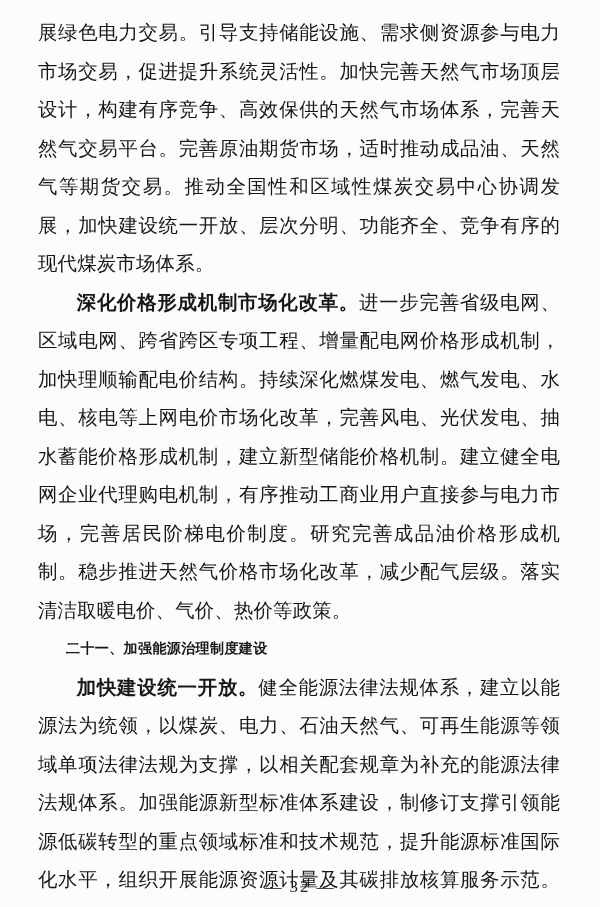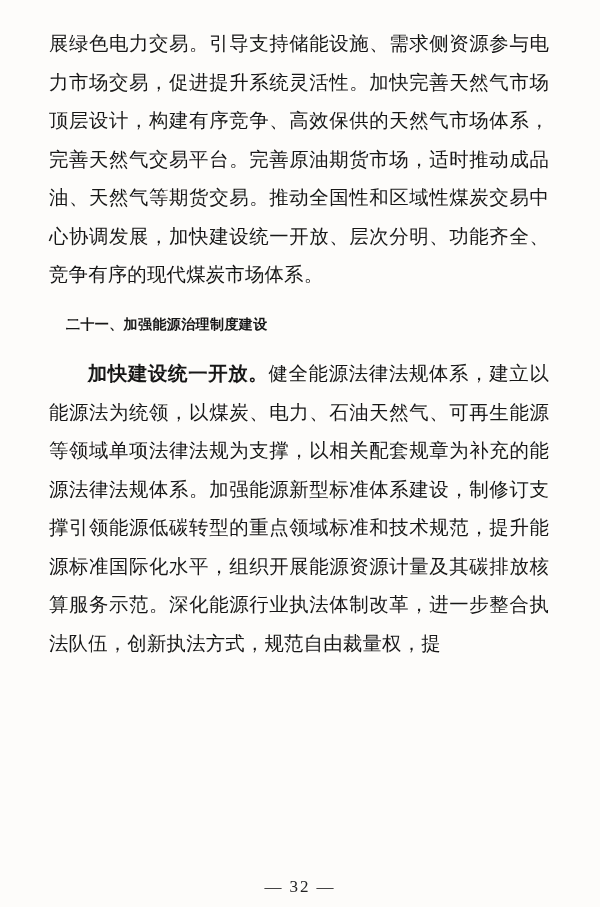--- a/index.html
+++ b/index.html
@@ -24,21 +24,21 @@
   }
   .doc-body {
     font-size: 19.4px;
     line-height: 38.5px;
     text-align: justify;
     text-justify: inter-ideograph;
     letter-spacing: 0.2px;
     color: #171717;
   }
   .para {
-    margin: 11px;
+    margin: 0;
     text-indent: 2em;
   }
   .para.no-indent {
     text-indent: 0;
   }
   .section-heading {
     margin: 0;
     font-size: 14px;
     line-height: 38.5px;
     font-weight: bold;
@@ -65,20 +65,21 @@
 </style>
 </head>
 <body>
 
 <div class="page">
 
   <div class="doc-body">
 
     <p class="para no-indent">展绿色电力交易。引导支持储能设施、需求侧资源参与电力市场交易，促进提升系统灵活性。加快完善天然气市场顶层设计，构建有序竞争、高效保供的天然气市场体系，完善天然气交易平台。完善原油期货市场，适时推动成品油、天然气等期货交易。推动全国性和区域性煤炭交易中心协调发展，加快建设统一开放、层次分明、功能齐全、竞争有序的现代煤炭市场体系。</p>
 
+    <p class="para"><span class="lead-bold">深化价格形成机制市场化改革。</span><span>进一步完善省级电网、区域电网、跨省跨区专项工程、增量配电网价格形成机制，加快理顺输配电价结构。持续深化燃煤发电、燃气发电、水电、核电等上网电价市场化改革，完善风电、光伏发电、抽水蓄能价格形成机制，建立新型储能价格机制。建立健全电网企业代理购电机制，有序推动工商业用户直接参与电力市场，完善居民阶梯电价制度。研究完善成品油价格形成机制。稳步推进天然气价格市场化改革，减少配气层级。落实清洁取暖电价、气价、热价等政策。</span></p>
 
     <h2 class="section-heading">二十一、加强能源治理制度建设</h2>
 
     <p class="para"><span class="lead-bold">加快建设统一开放。</span><span>健全能源法律法规体系，建立以能源法为统领，以煤炭、电力、石油天然气、可再生能源等领域单项法律法规为支撑，以相关配套规章为补充的能源法律法规体系。加强能源新型标准体系建设，制修订支撑引领能源低碳转型的重点领域标准和技术规范，提升能源标准国际化水平，组织开展能源资源计量及其碳排放核算服务示范。深化能源行业执法体制改革，进一步整合执法队伍，创新执法方式，规范自由裁量权，提</span></p>
 
   </div>
 
   <div class="page-number">
     <span class="dash">—</span><span>32</span><span class="dash">—</span>
   </div>

